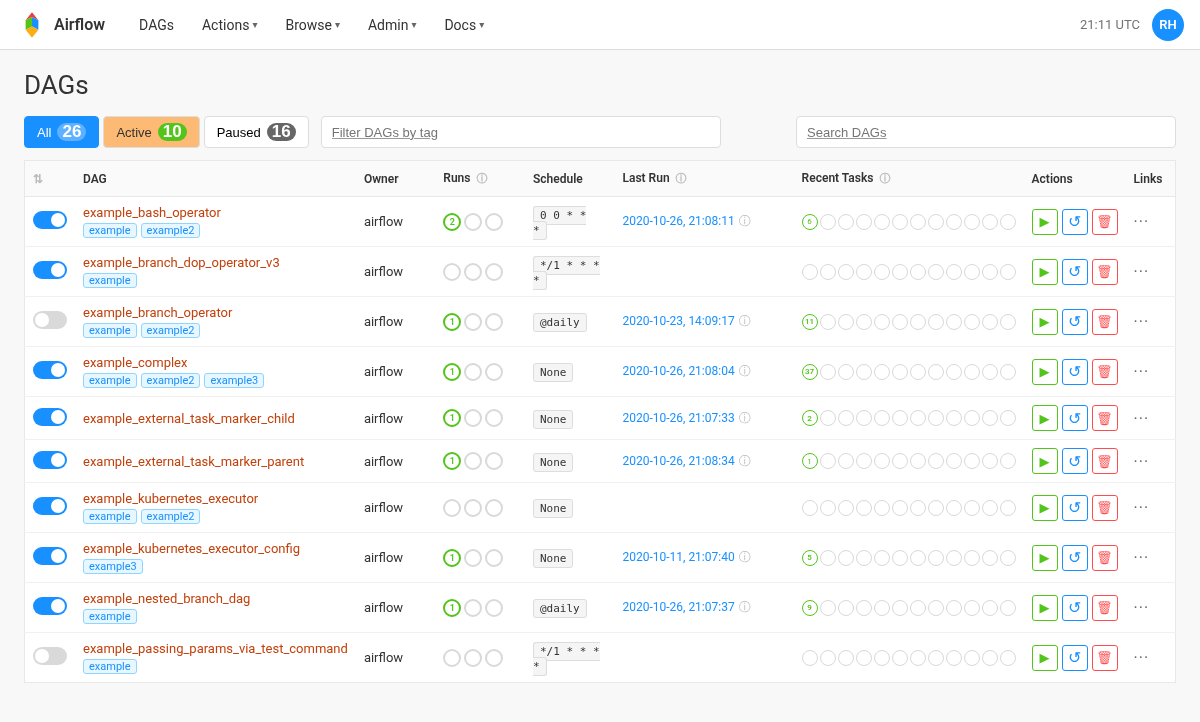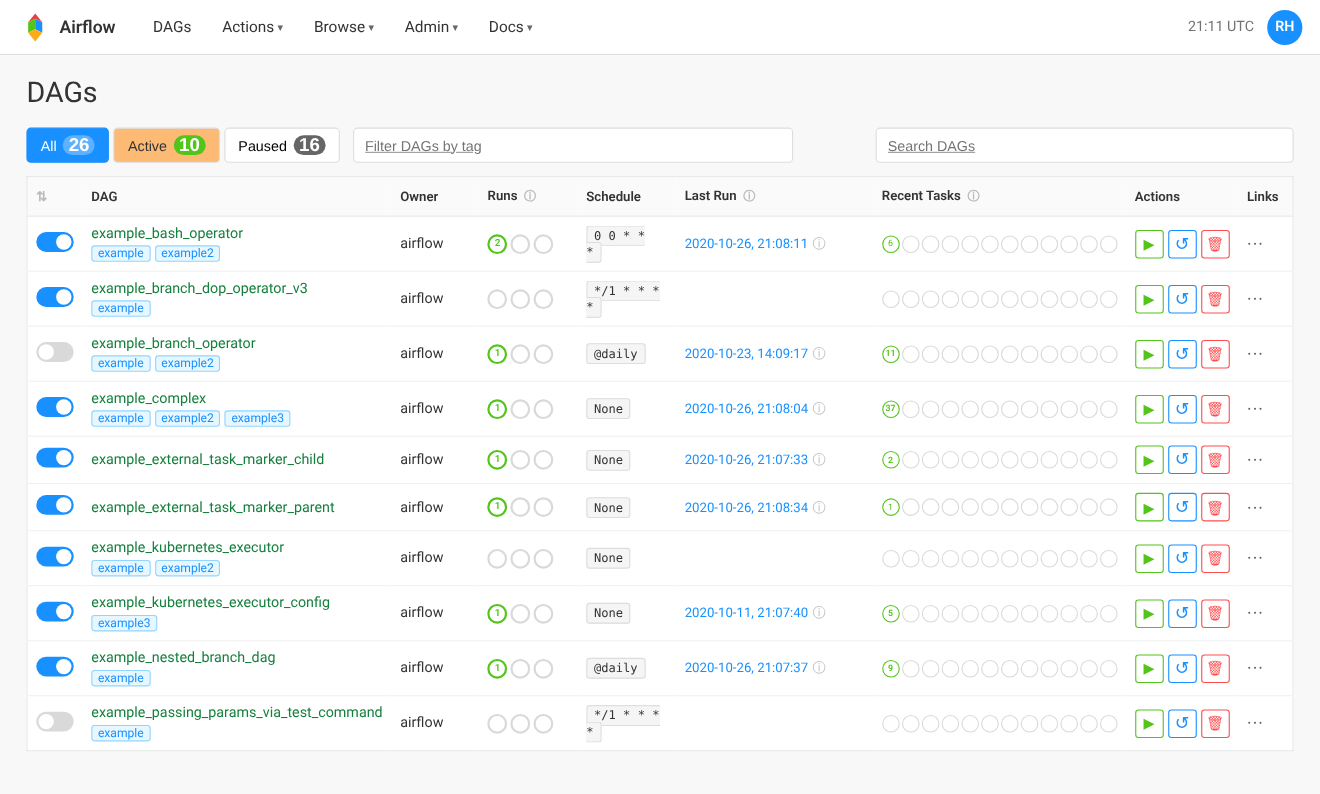--- a/index.html
+++ b/index.html
@@ -52,21 +52,21 @@
 
     
     .toggle { width: 34px; height: 18px; border-radius: 9px; border: none; cursor: pointer; position: relative; transition: background 0.2s; }
     .toggle.on { background: #1890ff; }
     .toggle.off { background: #d9d9d9; }
     .toggle::after { content: ''; position: absolute; width: 14px; height: 14px; border-radius: 50%; background: #fff; top: 2px; transition: left 0.2s; }
     .toggle.on::after { left: 18px; }
     .toggle.off::after { left: 2px; }
 
     
-    .dag-name { color: #15803d; cursor: pointer; font-size: 13px; text-decoration: none; }
+    .dag-name { color: #c2410c; cursor: pointer; font-size: 13px; text-decoration: none; }
     .dag-tags { display: flex; flex-wrap: wrap; gap: 4px; margin-top: 3px; }
     .dag-tag { font-size: 11px; color: #1890ff; border: 1px solid #91d5ff; border-radius: 3px; padding: 0 5px; background: #e6f7ff; text-align: right; }
 
     
     .runs-circles { display: flex; align-items: center; gap: 3px; }
     .run-circle { width: 18px; height: 18px; border-radius: 50%; border: 2px solid; display: flex; align-items: center; justify-content: center; font-size: 9px; font-weight: 600; }
     .run-circle.success { border-color: #52c41a; color: #52c41a; background: #fff; }
     .run-circle.empty { border-color: #d9d9d9; color: transparent; background: #fff; }
 
     

